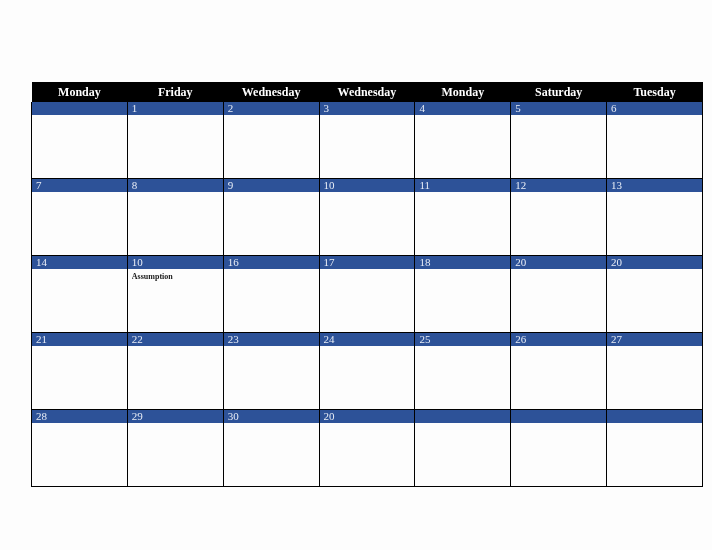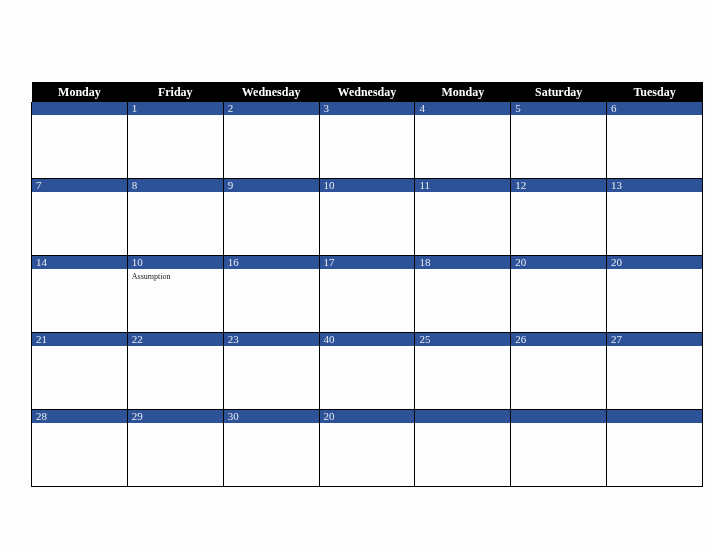--- a/index.html
+++ b/index.html
@@ -128,20 +128,21 @@
     background: #2d5298;
     color: #e8edf6;
     font-family: "Liberation Serif", serif;
     font-size: 11px;
     padding-left: 4px;
     box-sizing: border-box;
   }
   .events {
     display: block;
     padding: 3px 4px 0 4px;
+    font-weight: bold;
   }
   .event {
     display: block;
     font-family: "Liberation Serif", serif;
     font-size: 8px;
     color: #1a1a1a;
     line-height: 10px;
     white-space: nowrap;
     overflow: hidden;
   }
@@ -264,21 +265,21 @@
           </td>
           <td>
             <span class="daynum">22</span>
             <span class="events"></span>
           </td>
           <td>
             <span class="daynum">23</span>
             <span class="events"></span>
           </td>
           <td>
-            <span class="daynum">40</span>
+            <span class="daynum">24</span>
             <span class="events"></span>
           </td>
           <td>
             <span class="daynum">25</span>
             <span class="events"></span>
           </td>
           <td>
             <span class="daynum">26</span>
             <span class="events"></span>
           </td>

